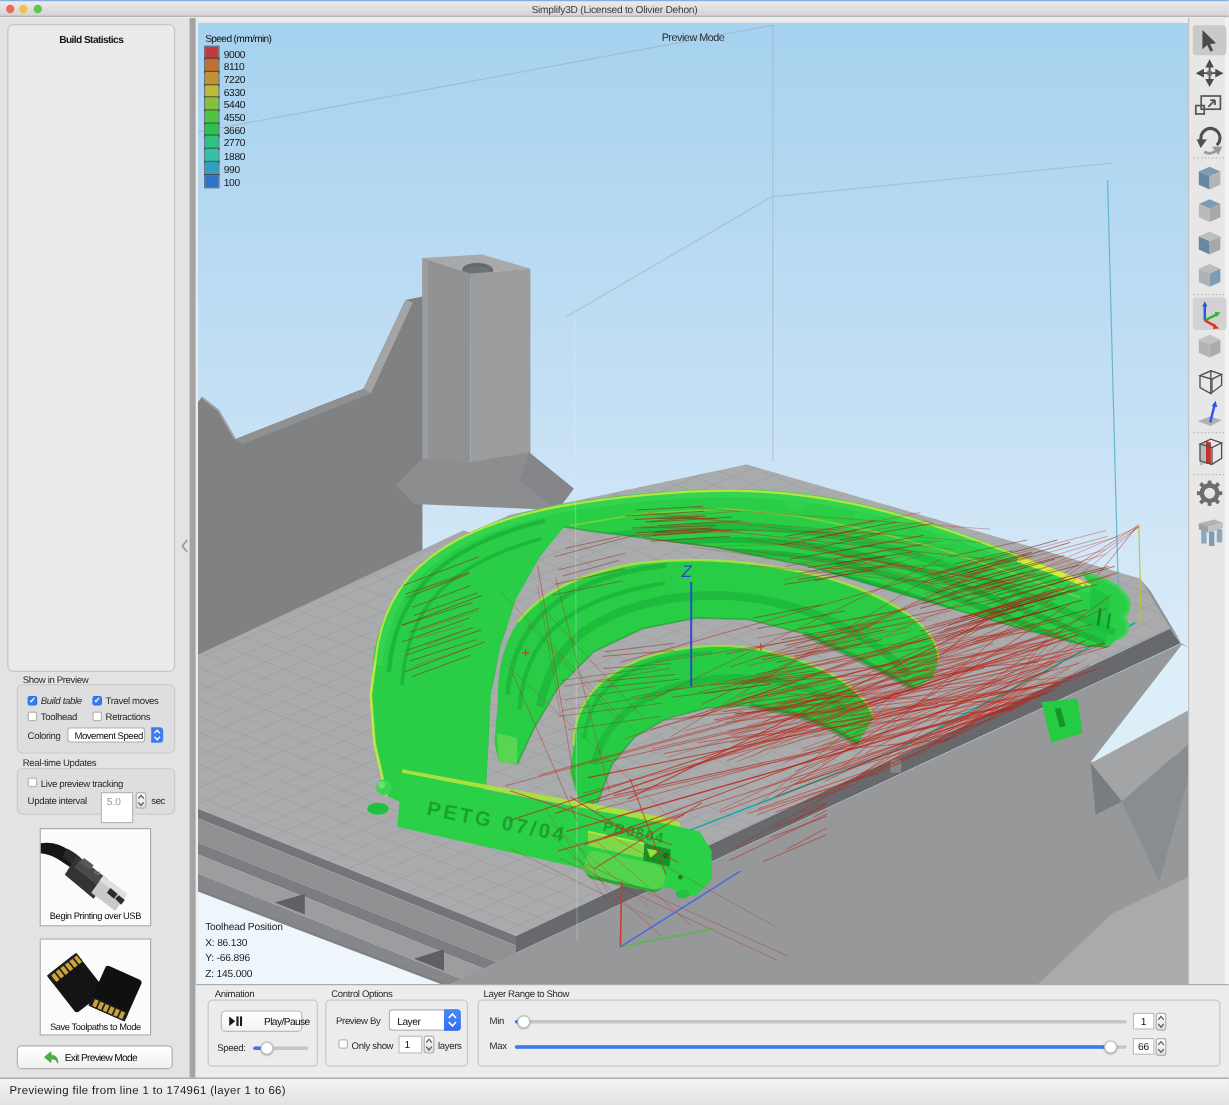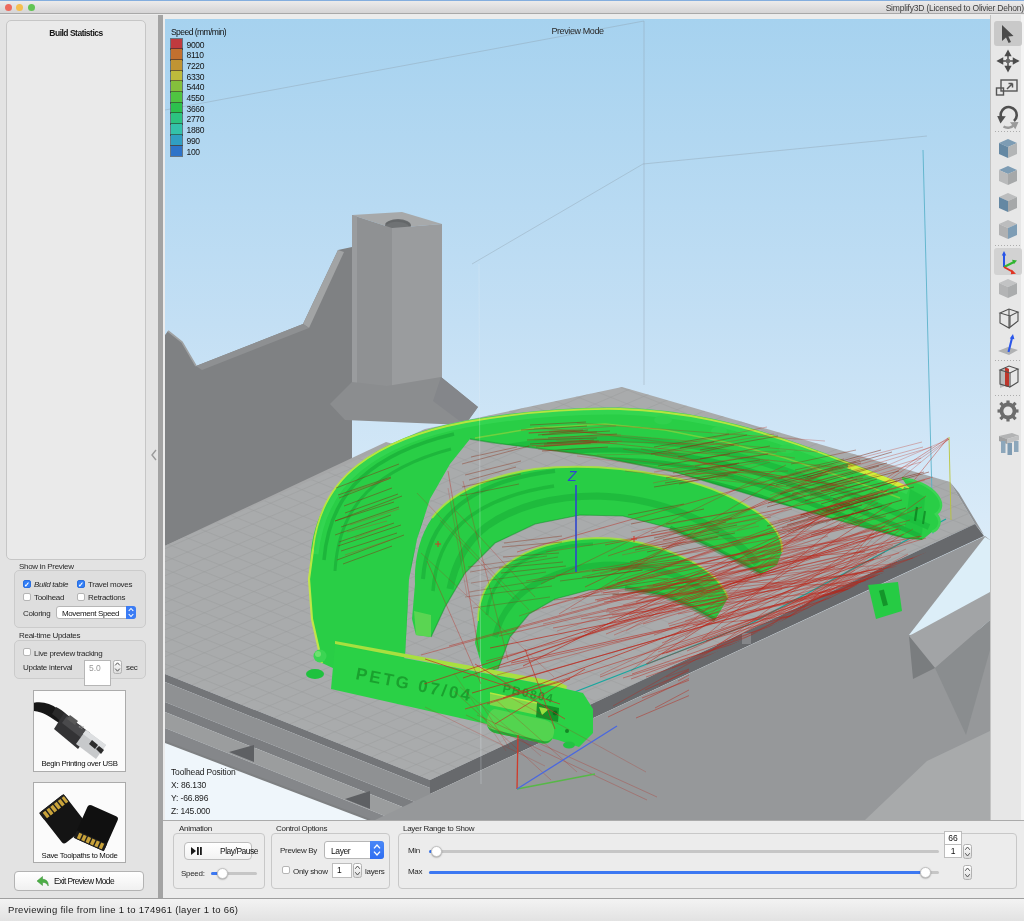--- a/index.html
+++ b/index.html
@@ -5,21 +5,21 @@
 * { margin:0; padding:0; box-sizing:border-box; }
 html,body { width:1024px; height:921px; overflow:hidden; }
 body { font-family:"Liberation Sans", sans-serif; background:#ECECEC; position:relative; }
 .abs { position:absolute; }
 .lbl { font-size:8px; letter-spacing:-0.3px; color:#282828; }
 
 #titlebar { left:0; top:0; width:1024px; height:14px;
   background:linear-gradient(#eeeded,#d5d4d5); border-bottom:1px solid #a8a8a8; }
 #titletop { left:0; top:0; width:1024px; height:1px; background:#84aede; }
 .tl { width:7px; height:7px; border-radius:50%; top:4px; }
-#title-text { left:0; top:2.5px; width:1024px; text-align:right; font-size:8.5px; letter-spacing:-0.2px; color:#3c3c3c; }
+#title-text { left:0; top:2.5px; width:1024px; text-align:center; font-size:8.5px; letter-spacing:-0.2px; color:#3c3c3c; }
 
 #sidebar { left:0; top:15px; width:163px; height:883px; background:#e3e3e3; border-right:5px solid #a3a3a3; }
 #bspanel { left:6px; top:5px; width:140px; height:540px; background:#eaeaea; border:1px solid #c6c6c6; border-radius:5px; }
 #bspanel h3 { text-align:center; font-size:8.5px; letter-spacing:-0.5px; color:#161616; padding-top:7px; font-weight:bold;}
 #statbox { left:7px; top:21px; width:131px; height:517px; background:#fdfdfd; border:1px solid #b4b4b4; }
 #statbox div { font-size:8.5px; letter-spacing:-0.35px; color:#141414; line-height:9.5px; padding-left:2px;}
 .grpbox { background:#dedede; border:1px solid #cbcbcb; border-radius:5px; }
 .cb { width:8px; height:8px; border-radius:2px; background:#fff; border:1px solid #b5b5b5; }
 .cb.on { background:#327ef6; border:1px solid #2a6fe0; color:#fff; font-size:7px; line-height:8px; text-align:center; font-weight:bold;}
 .whitebox { background:#fff; border:1px solid #b6b6b6; }
@@ -777,21 +777,21 @@
   <div class="abs grpbox" style="left:14px;top:555px;width:132px;height:58px;"></div>
   <div class="abs cb on" style="left:23px;top:565px;">✓</div>
   <div class="abs lbl" style="left:34px;top:565px;font-style:italic;">Build table</div>
   <div class="abs cb on" style="left:77px;top:565px;">✓</div>
   <div class="abs lbl" style="left:88px;top:565px;text-align:right;">Travel moves</div>
   <div class="abs cb" style="left:23px;top:578px;"></div>
   <div class="abs lbl" style="left:34px;top:578px;">Toolhead</div>
   <div class="abs cb" style="left:77px;top:578px;"></div>
   <div class="abs lbl" style="left:88px;top:578px;">Retractions</div>
   <div class="abs lbl" style="left:23px;top:594px;">Coloring</div>
-  <div class="abs whitebox" style="left:56px;top:591px;width:80px;height:13px;border-radius:3px;font-size:8px;letter-spacing:-0.4px;color:#111;padding:2px 0 0 5px;">Movement Speed</div>
+  <div class="abs whitebox" style="left:56px;top:591px;width:65px;height:13px;border-radius:3px;font-size:8px;letter-spacing:-0.4px;color:#111;padding:2px 0 0 5px;">Movement Speed</div>
   <div class="abs" style="left:126px;top:591px;width:10px;height:13px;background:#3b7cf5;border-radius:0 3px 3px 0;"></div>
   <svg class="abs" style="left:126px;top:591px;" width="10" height="13">
       <path d="M2.7 5 L5 2.5 L7.3 5" stroke="#fff" stroke-width="1.1" fill="none"></path>
       <path d="M2.7 8 L5 10.5 L7.3 8" stroke="#fff" stroke-width="1.1" fill="none"></path>
     </svg>
 
   <div class="abs lbl" style="left:19px;top:616px;">Real-time Updates</div>
   <div class="abs grpbox" style="left:14px;top:625px;width:132px;height:39px;"></div>
   <div class="abs cb" style="left:23px;top:633px;"></div>
   <div class="abs lbl" style="left:34px;top:634px;">Live preview tracking</div>
@@ -1016,21 +1016,21 @@
 <div class="abs spinner" style="left:963px;top:844px;width:9px;height:15px;"></div>
 <svg class="abs" style="left:963px;top:844px;" width="9" height="15">
     <path d="M2.2 5.8 L4.5 3 L6.8 5.8" stroke="#555" stroke-width="1" fill="none"></path>
     <path d="M2.2 9.2 L4.5 12 L6.8 9.2" stroke="#555" stroke-width="1" fill="none"></path>
   </svg>
 
 <div class="abs lbl" style="left:408px;top:867px;">Max</div>
 <div class="abs track" style="left:429px;top:871px;width:510px;"></div>
 <div class="abs" style="left:429px;top:871px;width:498px;height:3px;background:#3c78f2;border-radius:1.5px;"></div>
 <div class="abs thumb" style="left:920px;top:867px;"></div>
-<div class="abs vbox" style="left:944px;top:831px;">66</div>
+<div class="abs vbox" style="left:944px;top:865px;">66</div>
 <div class="abs spinner" style="left:963px;top:865px;width:9px;height:15px;"></div>
 <svg class="abs" style="left:963px;top:865px;" width="9" height="15">
     <path d="M2.2 5.8 L4.5 3 L6.8 5.8" stroke="#555" stroke-width="1" fill="none"></path>
     <path d="M2.2 9.2 L4.5 12 L6.8 9.2" stroke="#555" stroke-width="1" fill="none"></path>
   </svg>
 
 <div class="abs" id="statusbar">
     <div>Previewing file from line 1 to 174961 (layer 1 to 66)</div>
   </div>
 

